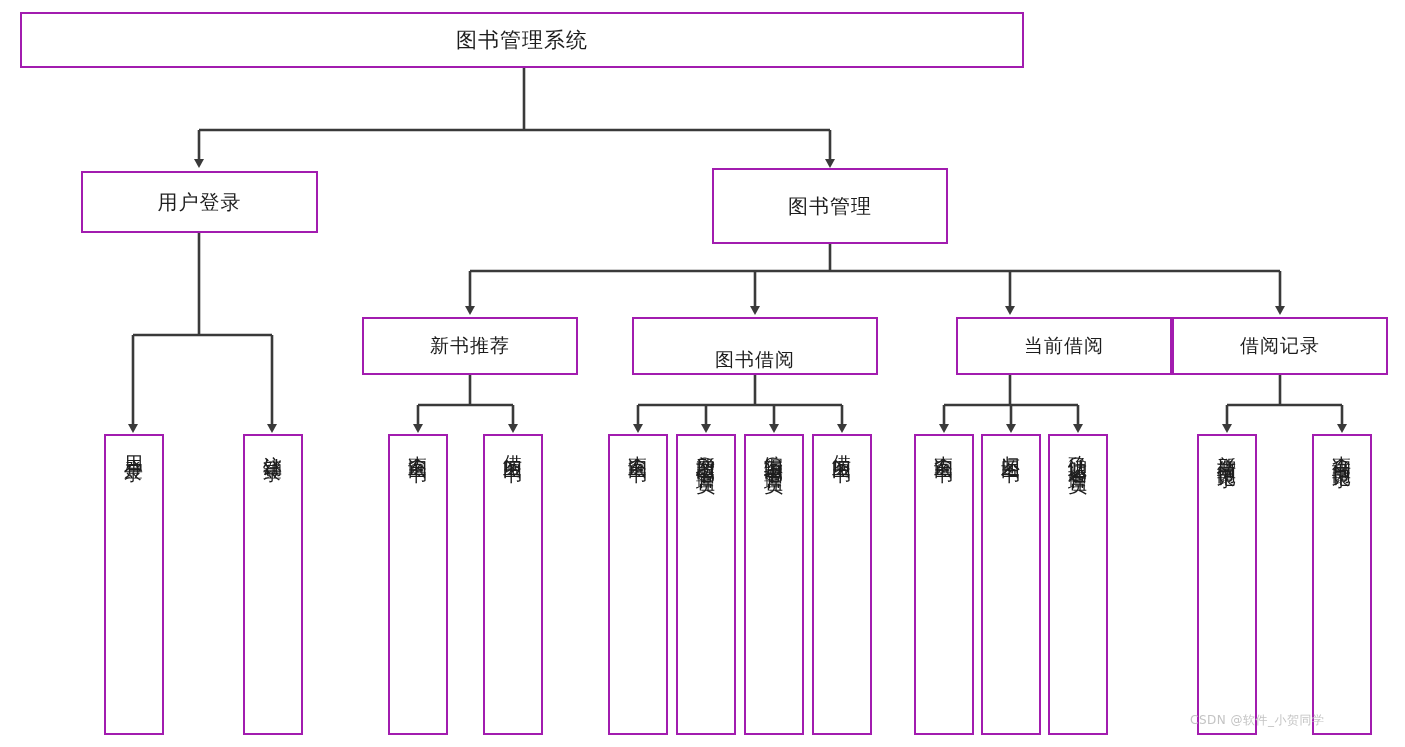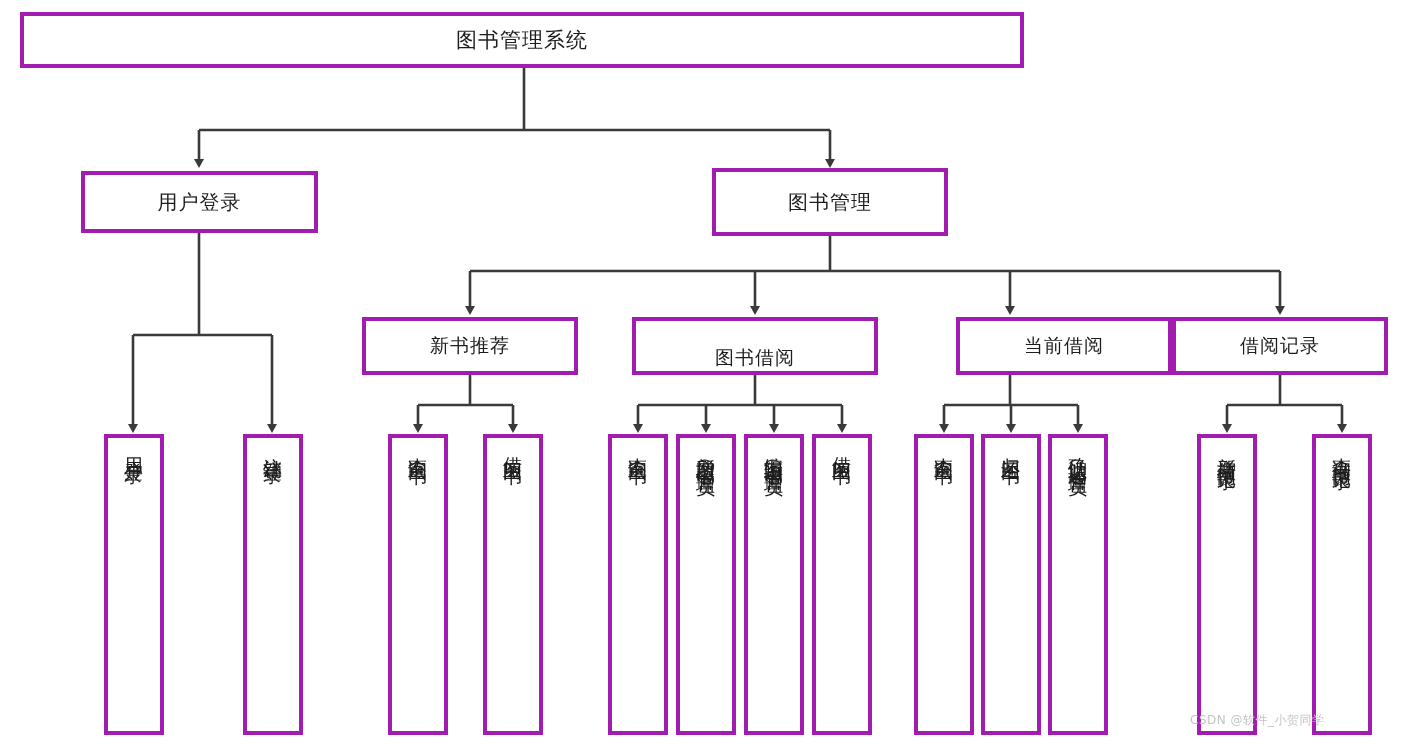--- a/index.html
+++ b/index.html
@@ -21,21 +21,21 @@
     position: absolute;
     left: 0;
     top: 0;
     width: 1405px;
     height: 747px;
     pointer-events: none;
   }
   .node {
     position: absolute;
     box-sizing: border-box;
-    border: 4px solid #a21caf;
+    border: 2px solid #a21caf;
     background: #ffffff;
     display: flex;
     align-items: center;
     justify-content: center;
     color: #1d1d1d;
   }
   .node.root {
     font-size: 21px;
   }
   .node.lvl2 {
@@ -127,21 +127,21 @@
     </g>
   </svg>
 
   <div class="node root" style="left:20px; top:12px; width:1004px; height:56px;">
     <span class="htext">图书管理系统</span>
   </div>
 
   <div class="node lvl2" style="left:81px; top:171px; width:237px; height:62px;">
     <span class="htext">用户登录</span>
   </div>
-  <div class="node lvl2" style="left:712px; top:168px; width:236px; height:68px;">
+  <div class="node lvl2" style="left:712px; top:168px; width:236px; height:76px;">
     <span class="htext">图书管理</span>
   </div>
 
   <div class="node lvl3" style="left:362px; top:317px; width:216px; height:58px;">
     <span class="htext">新书推荐</span>
   </div>
   <div class="node lvl3" style="left:632px; top:317px; width:246px; height:58px;align-items:flex-end;">
     <span class="htext">图书借阅</span>
   </div>
   <div class="node lvl3" style="left:956px; top:317px; width:216px; height:58px;">

